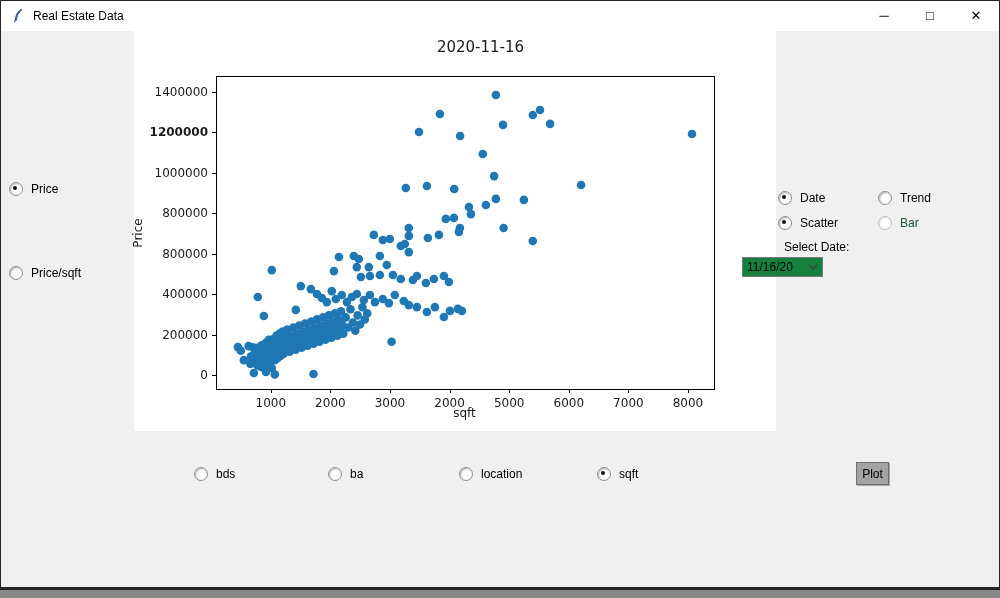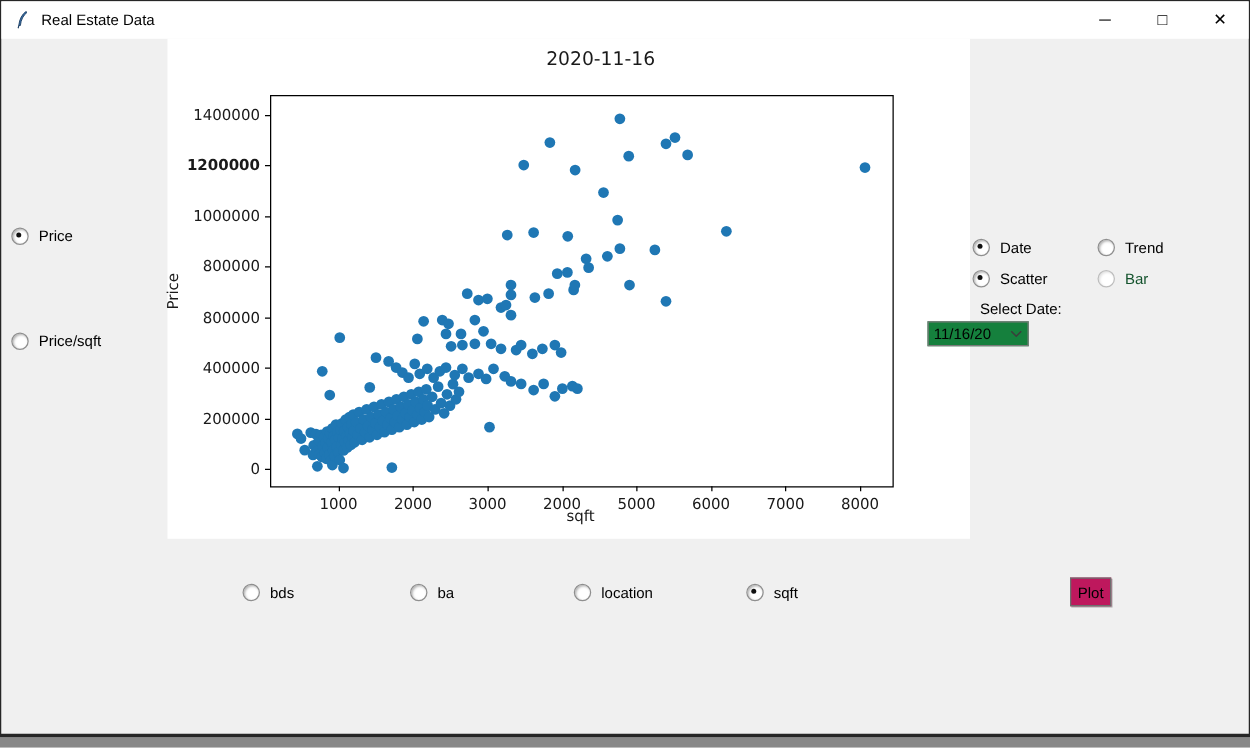--- a/index.html
+++ b/index.html
@@ -39,21 +39,21 @@
   .rlabel{margin-left:8px;font-size:12px;white-space:nowrap;}
   .radio.disabled .rlabel{color:#14532d;}
   .radio.disabled .rb{border-color:#bdbdbd;box-shadow:inset 1px 1px 2px rgba(0,0,0,.12);}
   
   .select-date-label{position:absolute;left:783px;top:239px;font-size:12px;}
   .combobox{position:absolute;left:741px;top:256px;width:81px;height:20px;background:#15803d;border:1px solid #7a7a7a;
             box-sizing:border-box;display:flex;align-items:center;}
   .combo-value{flex:1;padding-left:4px;font-size:12px;}
   .combo-arrow{width:18px;height:100%;display:flex;align-items:center;justify-content:center;}
   
-  .plot-button{position:absolute;left:855px;top:461px;width:33px;height:23px;background:#be185d;
+  .plot-button{position:absolute;left:855px;top:461px;width:33px;height:23px;background:#a3a3a3;
                border:1px solid #6e6e6e;box-shadow:1px 1px 0 #a9a9a9;box-sizing:border-box;
                display:flex;align-items:center;justify-content:center;font-size:12px;}
 </style>
 </head>
 <body>
 
 <div class="window">
 
   <div class="titlebar">
     <svg class="app-icon" viewBox="0 0 16 16">

